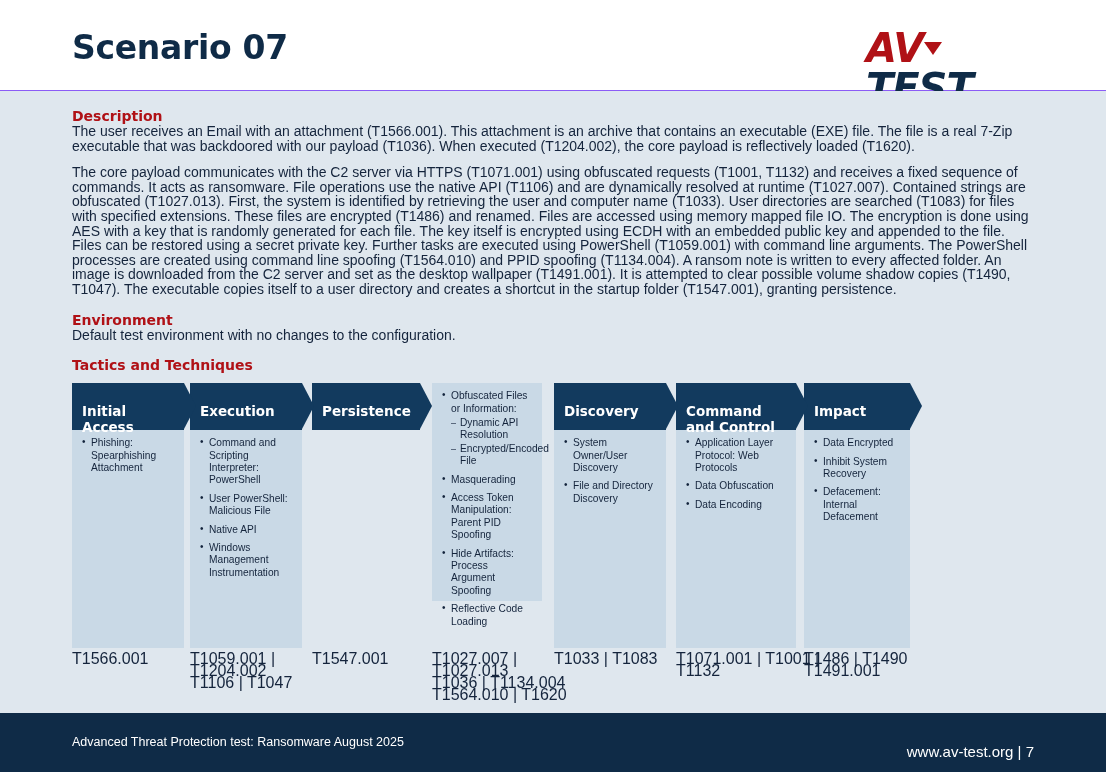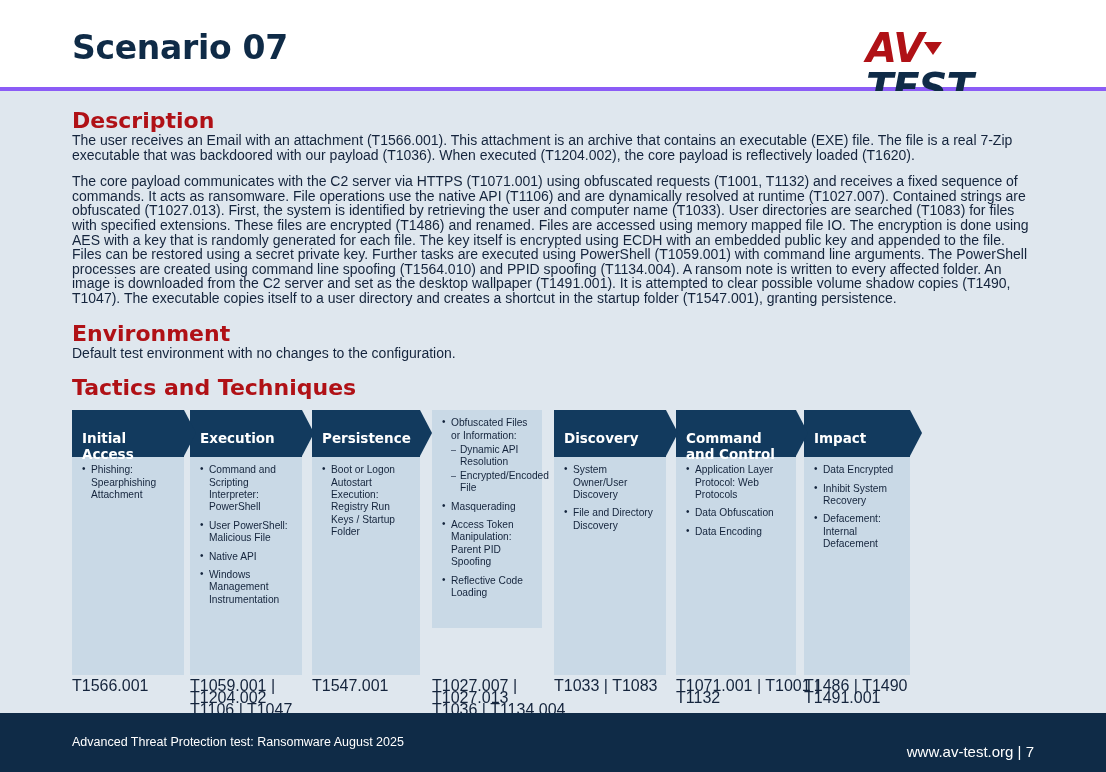--- a/index.html
+++ b/index.html
@@ -12,21 +12,21 @@
     color: #14243c;
     overflow: hidden;
     position: relative;
   }
 
   
   .header {
     position: relative;
     height: 91px;
     background: #ffffff;
-    border-bottom: 4px solid #8b5cf6;
+    border-bottom: 1px solid #8b5cf6;
   }
   .header-title {
     position: absolute;
     left: 72px;
     top: 28px;
     font-size: 33px;
     font-weight: bold;
     color: #0f2b47;
     letter-spacing: -0.3px;
     font-family: "DejaVu Sans", sans-serif;
@@ -83,21 +83,21 @@
   .content {
     position: absolute;
     left: 0;
     top: 91px;
     width: 1106px;
     height: 622px;
     padding: 0 72px;
   }
 
   h2.section-title {
-    font-size: 22px;
+    font-size: 14px;
     font-weight: bold;
     color: #b01116;
     margin: 0;
     font-family: "DejaVu Sans", sans-serif;
   }
   #description-title { padding-top: 17px; }
   #environment-title { padding-top: 15px; }
   #tactics-title { padding-top: 15px; }
 
   p.body-text {
@@ -260,36 +260,32 @@
             <li><span>User PowerShell: Malicious File</span></li>
             <li><span>Native API</span></li>
             <li><span>Windows Management Instrumentation</span></li>
           </ul>
         </div>
       </div>
       <div class="col-ids" style="left: 118px; width: 152px;">T1059.001 | T1204.002
 T1106 | T1047</div>
       <div class="col" style="left: 240px; width: 108px;">
         <div class="col-header" style="background: rgb(18, 58, 94);"><span>Persistence</span><span class="arrow"></span></div>
-        <div class="col-body">
-          <ul>
-            <li><span>Boot or Logon Autostart Execution: Registry Run Keys / Startup Folder</span></li>
-          </ul>
-        </div>
       </div>
       <div class="col-ids" style="left: 240px; width: 148px;">T1547.001</div>
       <div class="col" style="left: 360px; width: 110px;">
         <div class="col-body">
           <ul>
             <li><span>Obfuscated Files or Information:</span><ul class="sub">
                 <li>Dynamic API Resolution</li>
                 <li>Encrypted/Encoded File</li>
               </ul></li>
             <li><span>Masquerading</span></li>
             <li><span>Access Token Manipulation: Parent PID Spoofing</span></li>
+            <li><span>Hide Artifacts: Process Argument Spoofing</span></li>
             <li><span>Reflective Code Loading</span></li>
           </ul>
         </div>
       </div>
       <div class="col-ids" style="left: 360px; width: 150px;">T1027.007 | T1027.013
 T1036 | T1134.004
 T1564.010 | T1620</div>
       <div class="col" style="left: 482px; width: 112px;">
         <div class="col-header" style="background: rgb(18, 58, 94);"><span>Discovery</span><span class="arrow"></span></div>
         <div class="col-body">

